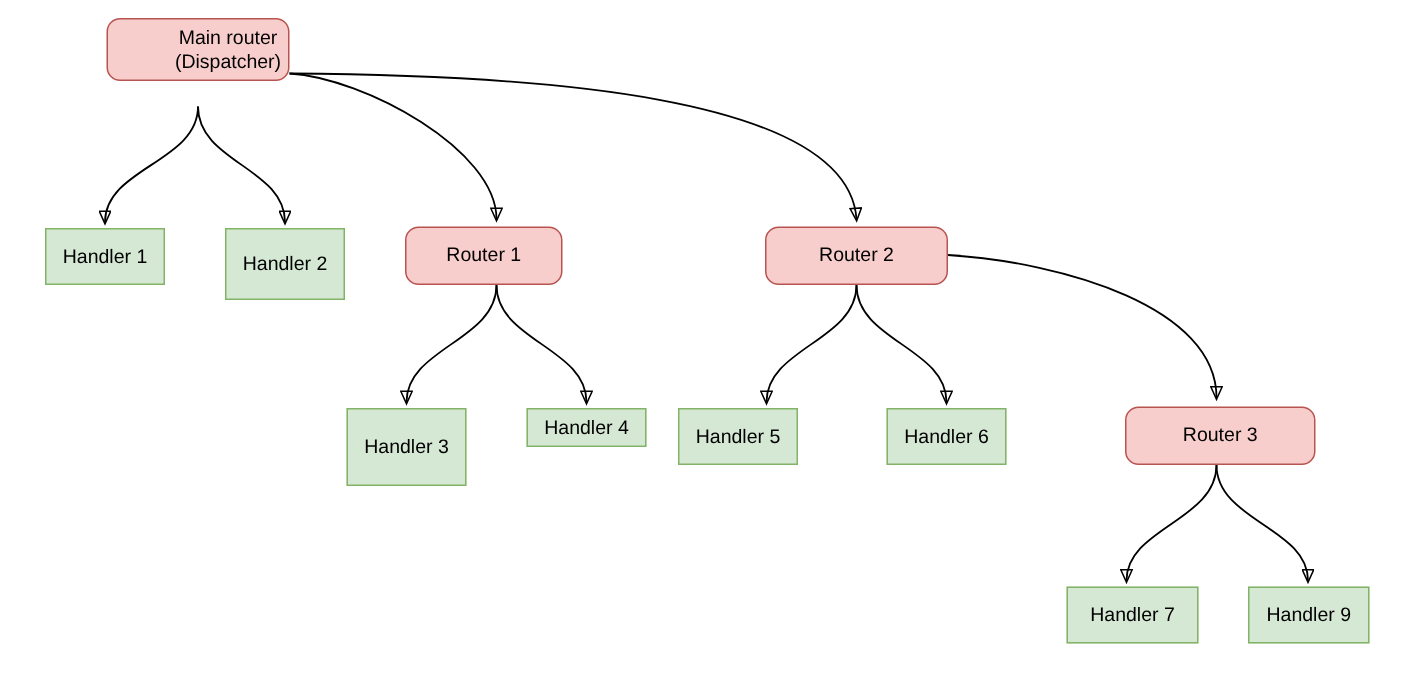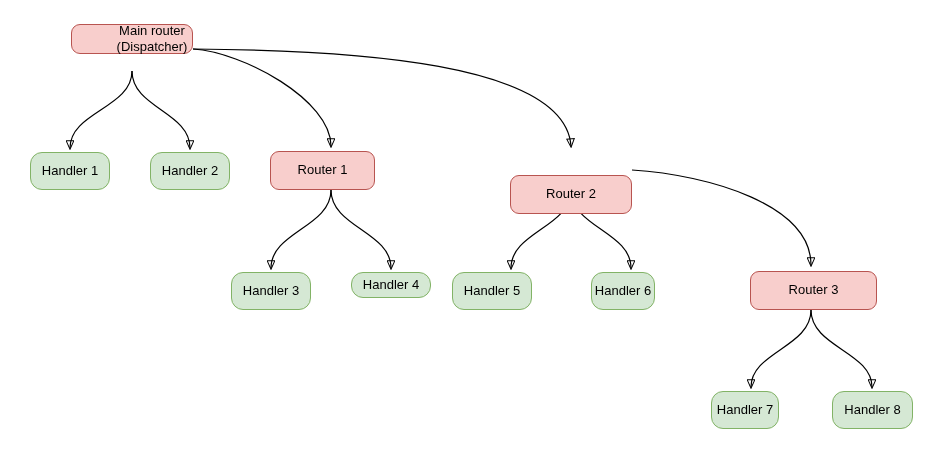--- a/index.html
+++ b/index.html
@@ -40,21 +40,21 @@
     white-space: pre-line;
   }
   .node.router {
     background: var(--router-fill, #f8cecc);
     border: 1.3px solid var(--router-border, #b85450);
     border-radius: 9px;
   }
   .node.handler {
     background: var(--handler-fill, #d5e8d4);
     border: 1.3px solid var(--handler-border, #82b366);
-    border-radius: 12px;
+    border-radius: 0;
   }
 </style>
 </head>
 <body>
 
 <div class="canvas">
 
   <svg class="edges" viewBox="0 0 941 461" xmlns="http://www.w3.org/2000/svg">
     <defs>
       <marker id="arrow" viewBox="0 0 10 10" refX="8.5" refY="5" markerWidth="9" markerHeight="7" orient="auto">
@@ -67,38 +67,38 @@
     <path d="M 193 49 C 350 50, 565 62, 571 146" marker-end="url(#arrow)"></path>
     <path d="M 331 190 C 331 227, 271 232, 271 268" marker-end="url(#arrow)"></path>
     <path d="M 331 190 C 331 227, 391 232, 391 268" marker-end="url(#arrow)"></path>
     <path d="M 571 190 C 571 227, 511 232, 511 268" marker-end="url(#arrow)"></path>
     <path d="M 571 190 C 571 227, 631 232, 631 268" marker-end="url(#arrow)"></path>
     <path d="M 632 170 C 710 175, 811 205, 811 265" marker-end="url(#arrow)"></path>
     <path d="M 811 310 C 811 347, 751 352, 751 387" marker-end="url(#arrow)"></path>
     <path d="M 811 310 C 811 347, 872 352, 872 387" marker-end="url(#arrow)"></path>
   </svg>
 
-  <div class="node router" style="left:71px; top:24px; width:122px; height:30px;padding-left:40px;">Main router
+  <div class="node router" style="left:71px; top:12px; width:122px; height:42px;padding-left:40px;">Main router
 (Dispatcher)</div>
 
   <div class="node handler" style="left:30px; top:152px; width:80px; height:38px;">Handler 1</div>
 
-  <div class="node handler" style="left:150px; top:152px; width:80px; height:38px;">Handler 2</div>
+  <div class="node handler" style="left:150px; top:152px; width:80px; height:48px;">Handler 2</div>
 
   <div class="node router" style="left:270px; top:151px; width:105px; height:39px;">Router 1</div>
 
-  <div class="node router" style="left:510px; top:151px; width:122px; height:39px;margin-top:24px;">Router 2</div>
+  <div class="node router" style="left:510px; top:151px; width:122px; height:39px;">Router 2</div>
 
-  <div class="node handler" style="left:231px; top:272px; width:80px; height:38px;">Handler 3</div>
+  <div class="node handler" style="left:231px; top:272px; width:80px; height:52px;">Handler 3</div>
 
   <div class="node handler" style="left:351px; top:272px; width:80px; height:26px;">Handler 4</div>
 
   <div class="node handler" style="left:452px; top:272px; width:80px; height:38px;">Handler 5</div>
 
-  <div class="node handler" style="left:591px; top:272px; width:64px; height:38px;">Handler 6</div>
+  <div class="node handler" style="left:591px; top:272px; width:80px; height:38px;">Handler 6</div>
 
   <div class="node router" style="left:750px; top:271px; width:127px; height:39px;">Router 3</div>
 
-  <div class="node handler" style="left:711px; top:391px; width:68px; height:38px;">Handler 7</div>
+  <div class="node handler" style="left:711px; top:391px; width:88px; height:38px;">Handler 7</div>
 
-  <div class="node handler" style="left:832px; top:391px; width:81px; height:38px;">Handler 8</div>
+  <div class="node handler" style="left:832px; top:391px; width:81px; height:38px;">Handler 9</div>
 
 </div>
 
 </body></html>

